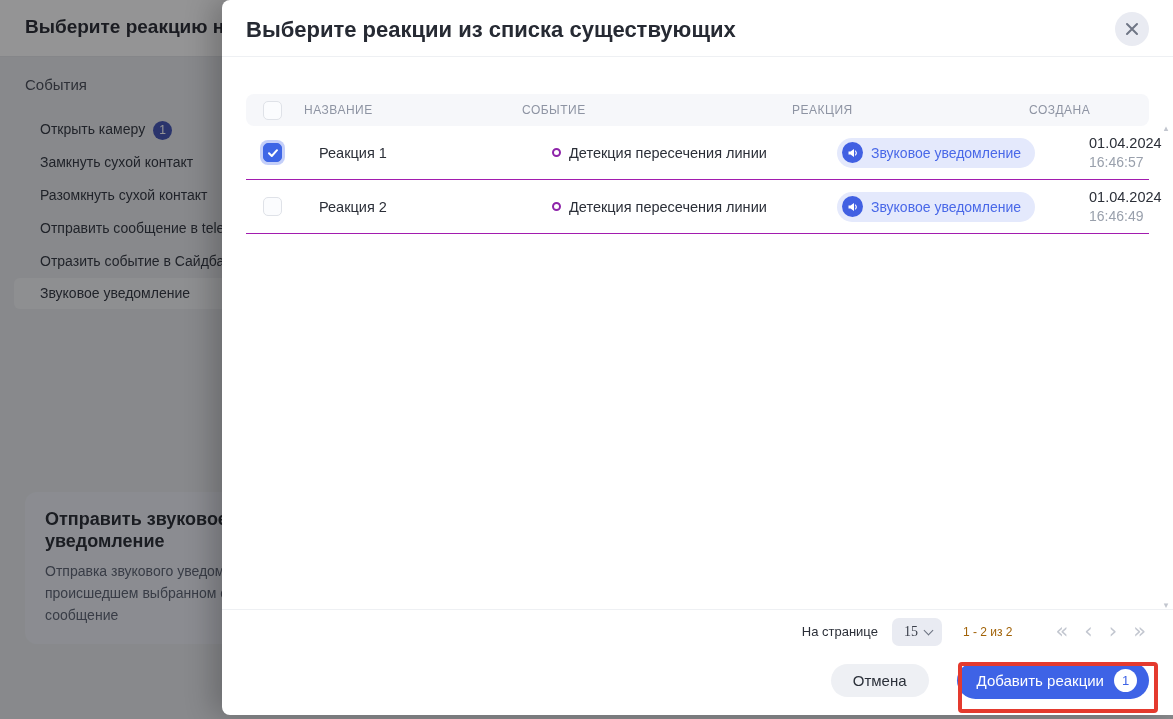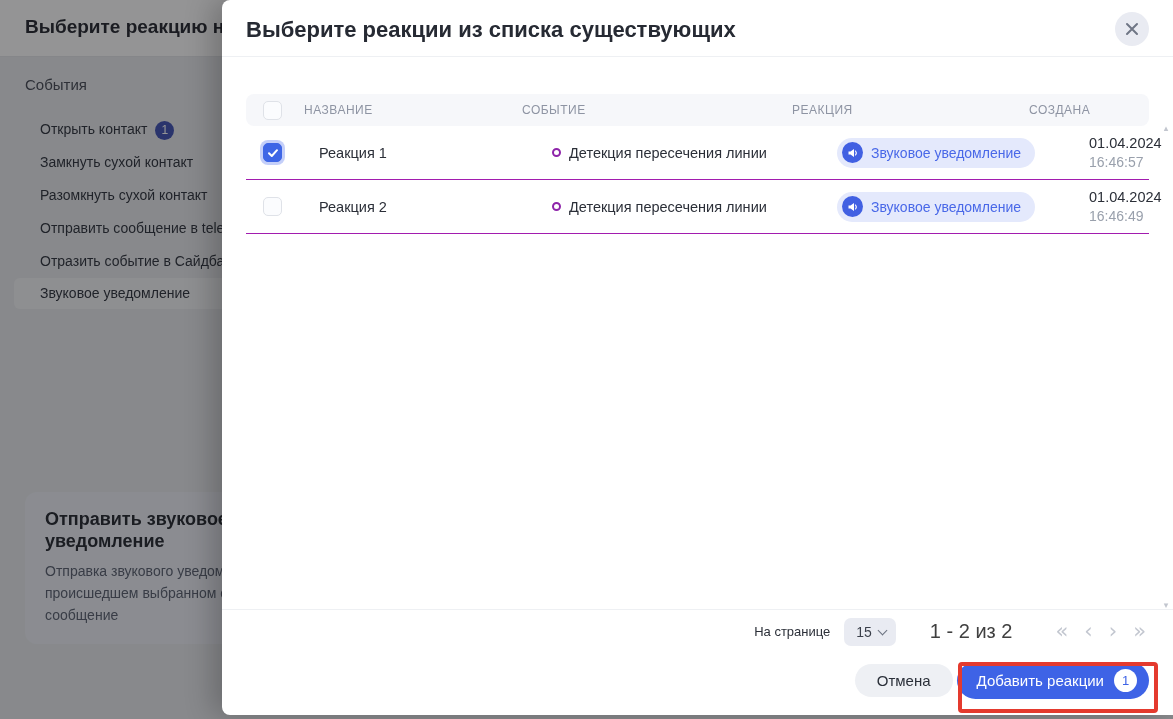--- a/index.html
+++ b/index.html
@@ -63,49 +63,49 @@
   .body-spacer { flex:1 1 auto; }
 
   
   .vscroll { position:absolute; right:2px; top:124px; height:486px; width:10px; z-index:12; display:flex; flex-direction:column; justify-content:space-between; align-items:center; }
   .scroll-arrow { color:#c2c6cf; font-size:9px; line-height:9px; cursor:pointer; }
 
   .pagination-row { flex:0 0 44px; border-top:1px solid #eef0f3; margin:0 -24px; padding:0 24px;
                     display:flex; align-items:center; justify-content:flex-end; gap:0; }
   .pp-label { font-size:13px; color:#2b2f38; }
   .pp-select { margin-left:14px; height:28px; padding:0 10px 0 12px; background:#e9ebf2; border-radius:7px;
-               display:flex; align-items:center; gap:7px; font-size:14px; color:#3a3f4a; cursor:pointer; }
+               display:flex; align-items:center; gap:7px; font-size:14px; color:#3a3f4a; cursor:pointer;font-family:Liberation Serif, serif; }
   .chev-down { width:7px; height:7px; border-right:1.6px solid #6b7280; border-bottom:1.6px solid #6b7280;
                transform:rotate(45deg); margin-top:-3px; }
-  .pp-range { margin-left:34px; font-size:20px; color:#404040; }
+  .pp-range { margin-left:21px; font-size:12px; color:#a16207; }
   .pager { margin-left:40px; display:flex; align-items:center; gap:10px; }
   .pager-btn { color:#c3c7d0; font-size:21px; line-height:1; cursor:default; padding:0 3px; font-family:"DejaVu Sans",sans-serif; }
 
-  .modal-footer { flex:0 0 62px; display:flex; align-items:center; justify-content:flex-end; gap:4px; padding:0 24px 8px 24px; }
+  .modal-footer { flex:0 0 62px; display:flex; align-items:center; justify-content:flex-end; gap:28px; padding:0 24px 8px 24px; }
   .btn-cancel { height:33px; padding:0 22px; border-radius:17px; background:#eef0f4; border:none; font-size:15px;
                 color:#2b3039; font-family:inherit; cursor:pointer; }
   .btn-submit { height:37px; padding:0 12px 0 20px; border-radius:19px; background:#3e63e6; border:none;
                 display:flex; align-items:center; gap:10px; font-size:15px; color:#ffffff; font-family:inherit; cursor:pointer; }
   .submit-badge { width:23px; height:23px; border-radius:50%; background:#ffffff; color:#3e63e6; font-size:13px;
                   display:flex; align-items:center; justify-content:center; }
 
   .red-annotation { position:absolute; left:958px; top:662px; width:200px; height:51px; border:4px solid #e43a2e;
                     border-radius:4px; z-index:50; pointer-events:none; }
 </style>
 </head>
 <body>
 
 <div class="bg-page">
   <div class="bg-header">
     <div class="bg-title">Выберите реакцию н</div>
   </div>
   <div class="bg-section-label">События</div>
   <div class="bg-events">
     <div class="bg-event-item">
-      <span>Открыть контакт</span><span class="bg-badge">1</span>
+      <span>Открыть камеру</span><span class="bg-badge">1</span>
     </div>
     <div class="bg-event-item">
       <span>Замкнуть сухой контакт</span>
     </div>
     <div class="bg-event-item">
       <span>Разомкнуть сухой контакт</span>
     </div>
     <div class="bg-event-item">
       <span>Отправить сообщение в telegra</span>
     </div>

